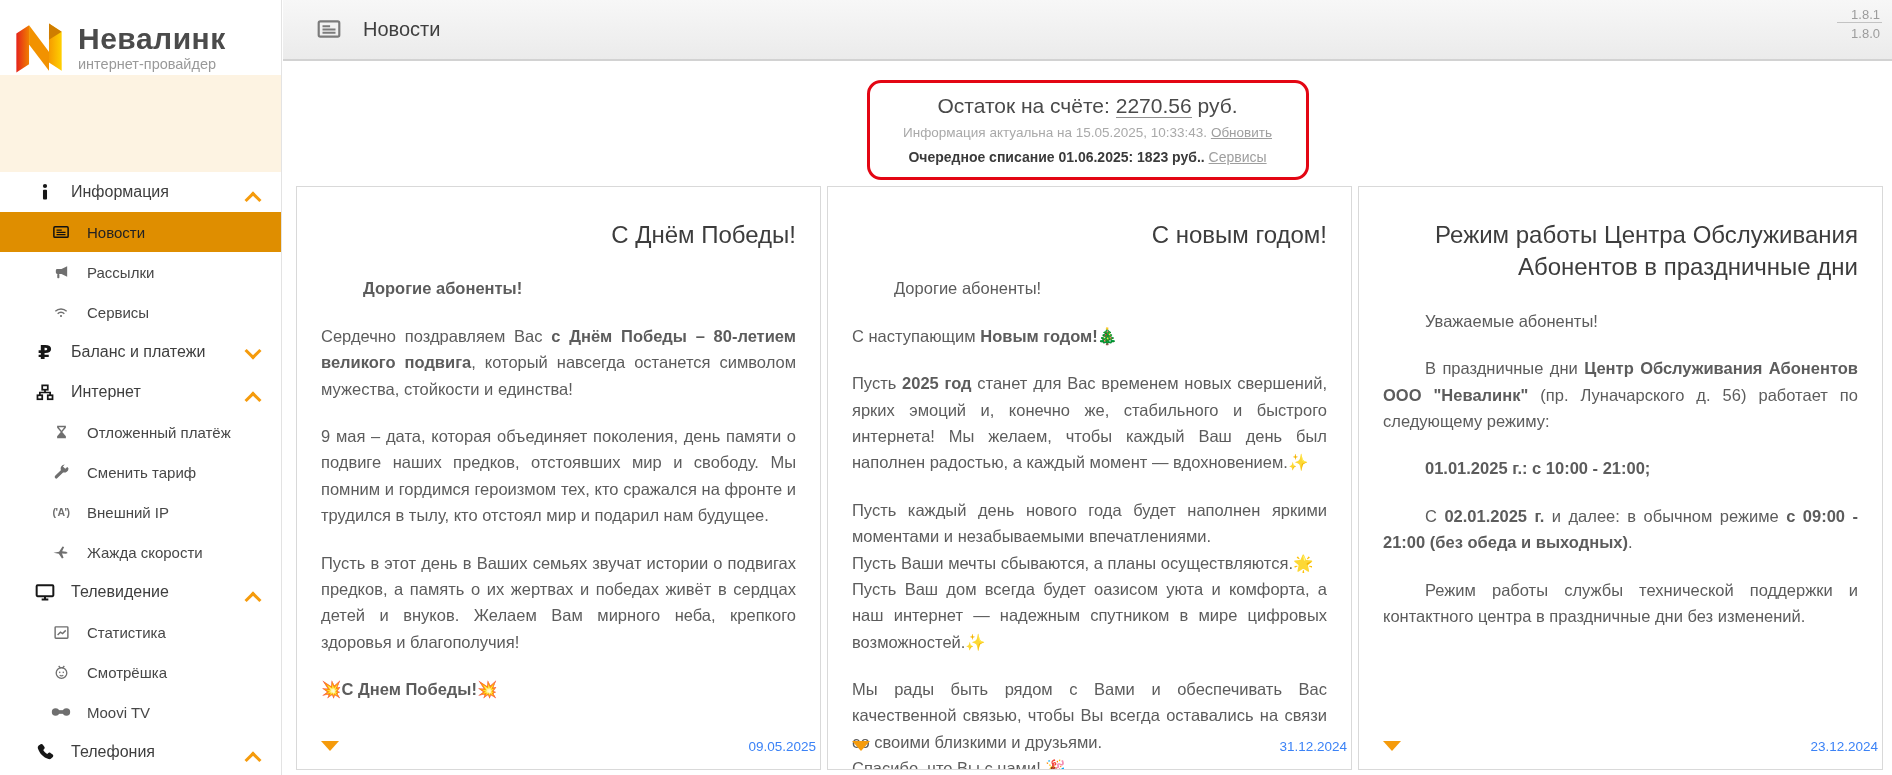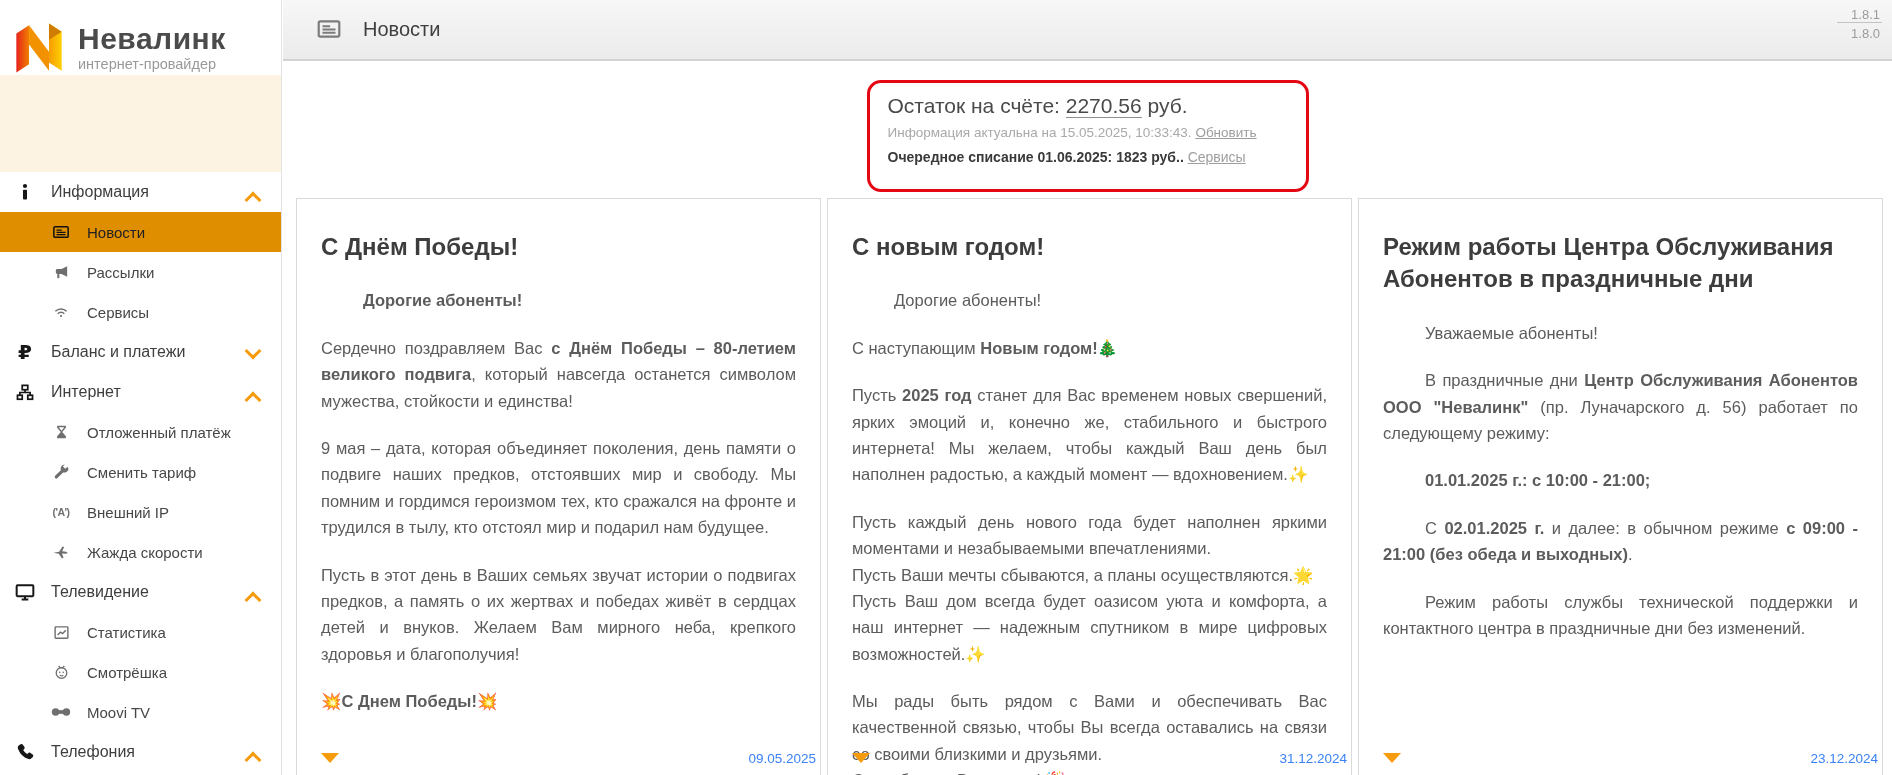--- a/index.html
+++ b/index.html
@@ -9,21 +9,21 @@
 
   
   .sidebar { position:absolute; left:0; top:0; width:282px; height:775px;
     background:#fff; border-right:1px solid #e3e3e3; z-index:3; }
   .logo-row { display:flex; align-items:center; gap:10px; padding:28px 8px 8px 10px; height:75px; cursor:pointer; }
   .logo-text .brand { font-size:30px; font-weight:bold; color:#4b4b4b; letter-spacing:.5px; line-height:1.05; }
   .logo-text .tagline { font-size:14.5px; color:#999; margin-top:1px; }
   .accent-strip { position:absolute; top:75px; left:0; right:0; height:97px; background:#fdf3e2; }
   .menu { position:absolute; top:172px; left:0; right:0; }
   .mi { height:40px; display:flex; align-items:center; position:relative; cursor:pointer; }
-  .mi.group { padding-left:12px; }
+  .mi.group { padding-left:32px; }
   .mi.child { padding-left:48px; }
   .mi .ic { width:26px; height:24px; display:flex; align-items:center; justify-content:center;
     margin-right:13px; color:#171717; flex:none; }
   .mi.child .ic { color:#6f6f6f; }
   .mi .lbl { font-size:16px; color:#3e3e3e; white-space:nowrap; }
   .mi.child .lbl { font-size:15px; color:#474747; }
   .mi.active { background:#df8e00; }
   .mi.active .lbl { color:#222; }
   .mi.active .ic { color:#111; }
   .ic.txt { font-weight:bold; font-size:20px; line-height:1; }
@@ -39,31 +39,31 @@
     background:linear-gradient(#f7f7f7,#ebebeb); border-bottom:2px solid #d2d2d2; z-index:2; }
   .topbar .hicon { position:absolute; left:32px; top:16px; color:#7b7b7b; }
   .topbar .htitle { position:absolute; left:80px; top:18px; font-size:20px; color:#3f3f3f; }
   .versions { position:absolute; right:10px; top:7px; text-align:right; font-size:13px; color:#9c9c9c; }
   .versions .v1 { border-bottom:1px solid #c3c3c3; padding:0 2px 0 14px; }
   .versions .v2 { padding:3px 2px 0 14px; }
 
   
   .content { position:absolute; left:283px; top:63px; right:0; bottom:0; background:#fff; }
   .balance { width:442px; margin:17px auto 0; border:3px solid #e30613; border-radius:14px;
-    padding:11px 18px 24px; background:#fff; }
+    text-align:center; padding:11px 18px 12px; background:#fff; }
   .balance-main { font-size:21px; color:#4a4a4a; }
   .balance-amount { border-bottom:1px solid #8f8f8f; cursor:pointer; }
   .balance-info { font-size:13.5px; color:#a9a9a9; margin-top:7px; }
   .balance-info a, .balance-next a { color:#9e9e9e; text-decoration:underline; cursor:pointer; font-weight:normal; }
   .balance-next { font-size:14px; font-weight:bold; color:#3a3a3a; margin-top:9px; }
 
   .cards { display:flex; gap:6px; padding:0 9px 0 13px; margin-top:6px; height:584px; }
   .card { flex:1 1 0; position:relative; border:1px solid #d9d9d9; background:#fff;
     padding:20px 24px 60px; overflow:hidden; }
-  .card-title { font-size:24px; font-weight:700; color:#3d3d3d; text-align:left;
+  .card-title { font-size:24px; font-weight:400; color:#3d3d3d; text-align:right;
     line-height:1.35; margin:12px 0 24px; }
   .card p { font-size:16.5px; color:#5c5c5c; line-height:1.6; text-align:justify; margin:0 0 21px; }
   .card p.tight { margin-bottom:0; }
   .card .indent { text-indent:42px; }
   .card .b { font-weight:bold; }
   .card-toggle { position:absolute; left:24px; bottom:18px; width:0; height:0;
     border-left:9px solid transparent; border-right:9px solid transparent;
     border-top:10px solid #f59b0c; cursor:pointer; }
   .card-date { position:absolute; right:4px; bottom:15px; font-size:13.5px; color:#3b82f6; }
 

